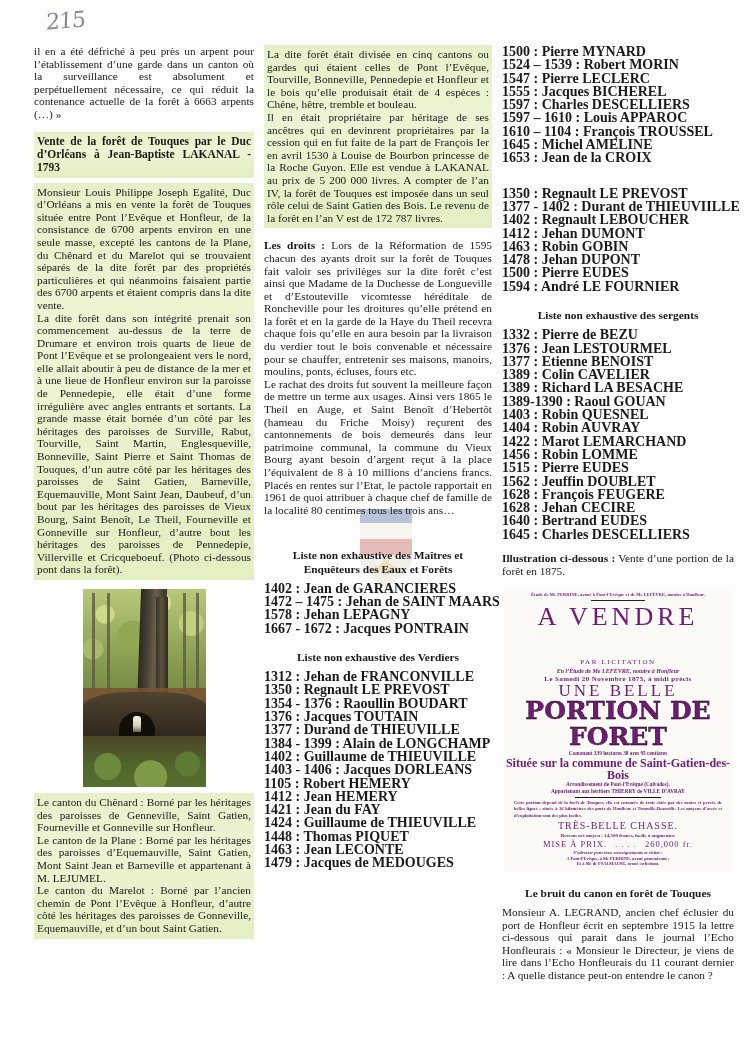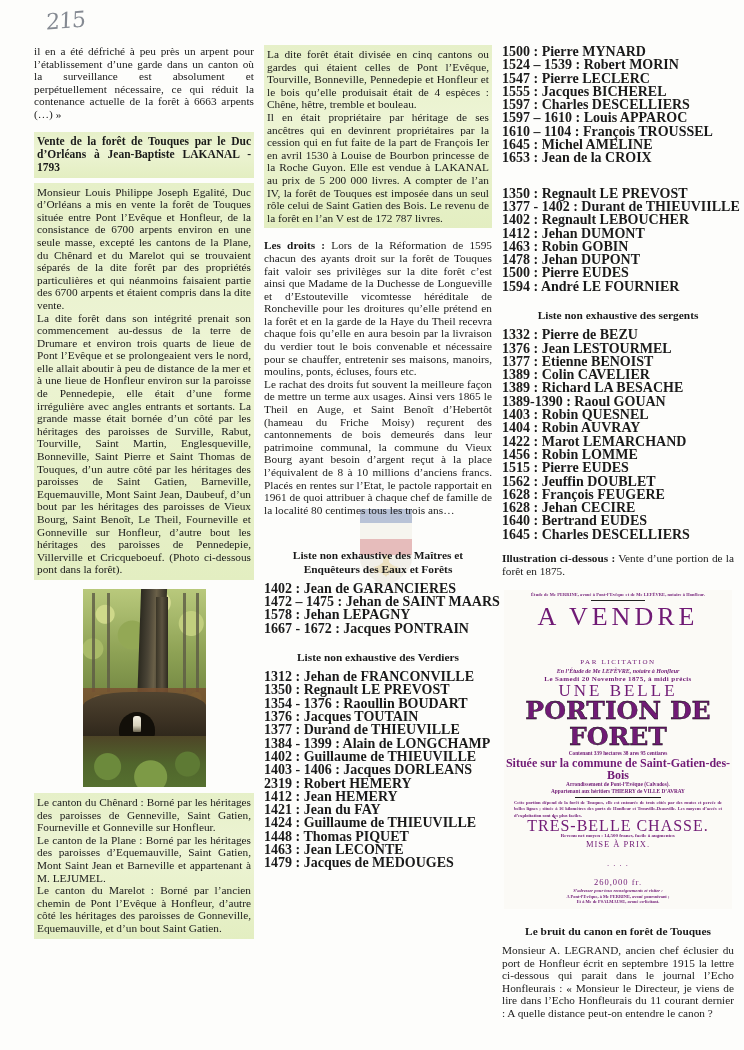--- a/index.html
+++ b/index.html
@@ -210,26 +210,26 @@
     font-size: 5.3px; line-height: 7px; font-weight: bold;
   }
   .pl-commune {
     font-size: 12px; line-height: 12px; font-weight: bold;
   }
   .pl-body {
     font-size: 4.6px; line-height: 6.2px; text-align: justify;
     padding: 0 10px; font-weight: bold;
   }
   .pl-chasse {
-    font-size: 16px; line-height: 13px; letter-spacing: 1px;
+    font-size: 10px; line-height: 13px; letter-spacing: 1px;
   }
   .pl-revenu { font-size: 5px; line-height: 7px; font-weight: bold; }
   .pl-mise {
     font-size: 8.5px; line-height: 11px; letter-spacing: 1px;
-    display:flex; justify-content:center; gap:8px;flex-direction:column;
+    display:flex; justify-content:center; gap:8px;
   }
   .pl-adr { font-size: 4.6px; line-height: 6px; font-style: italic; font-weight:bold;}
   .pl-foot { font-size: 4.4px; line-height: 5.6px; font-weight: bold;}
 
   .arms {
     position: absolute;
     left: 352px;
     top: 503px;
     width: 68px;
     height: 88px;
@@ -334,21 +334,21 @@
       <div class="gap-s"></div>
       <div>
         <div class="entry">1312 : Jehan de FRANCONVILLE</div>
         <div class="entry">1350 : Regnault LE PREVOST</div>
         <div class="entry">1354 - 1376 : Raoullin BOUDART</div>
         <div class="entry">1376 : Jacques TOUTAIN</div>
         <div class="entry">1377 : Durand de THIEUVILLE</div>
         <div class="entry">1384 - 1399 : Alain de LONGCHAMP</div>
         <div class="entry">1402 : Guillaume de THIEUVILLE</div>
         <div class="entry">1403 - 1406 : Jacques DORLEANS</div>
-        <div class="entry">2319 : Robert HEMERY</div>
+        <div class="entry">1105 : Robert HEMERY</div>
         <div class="entry">1412 : Jean HEMERY</div>
         <div class="entry">1421 : Jean du FAY</div>
         <div class="entry">1424 : Guillaume de THIEUVILLE</div>
         <div class="entry">1448 : Thomas PIQUET</div>
         <div class="entry">1463 : Jean LECONTE</div>
         <div class="entry">1479 : Jacques de MEDOUGES</div>
       </div>
 
     </div>
 

